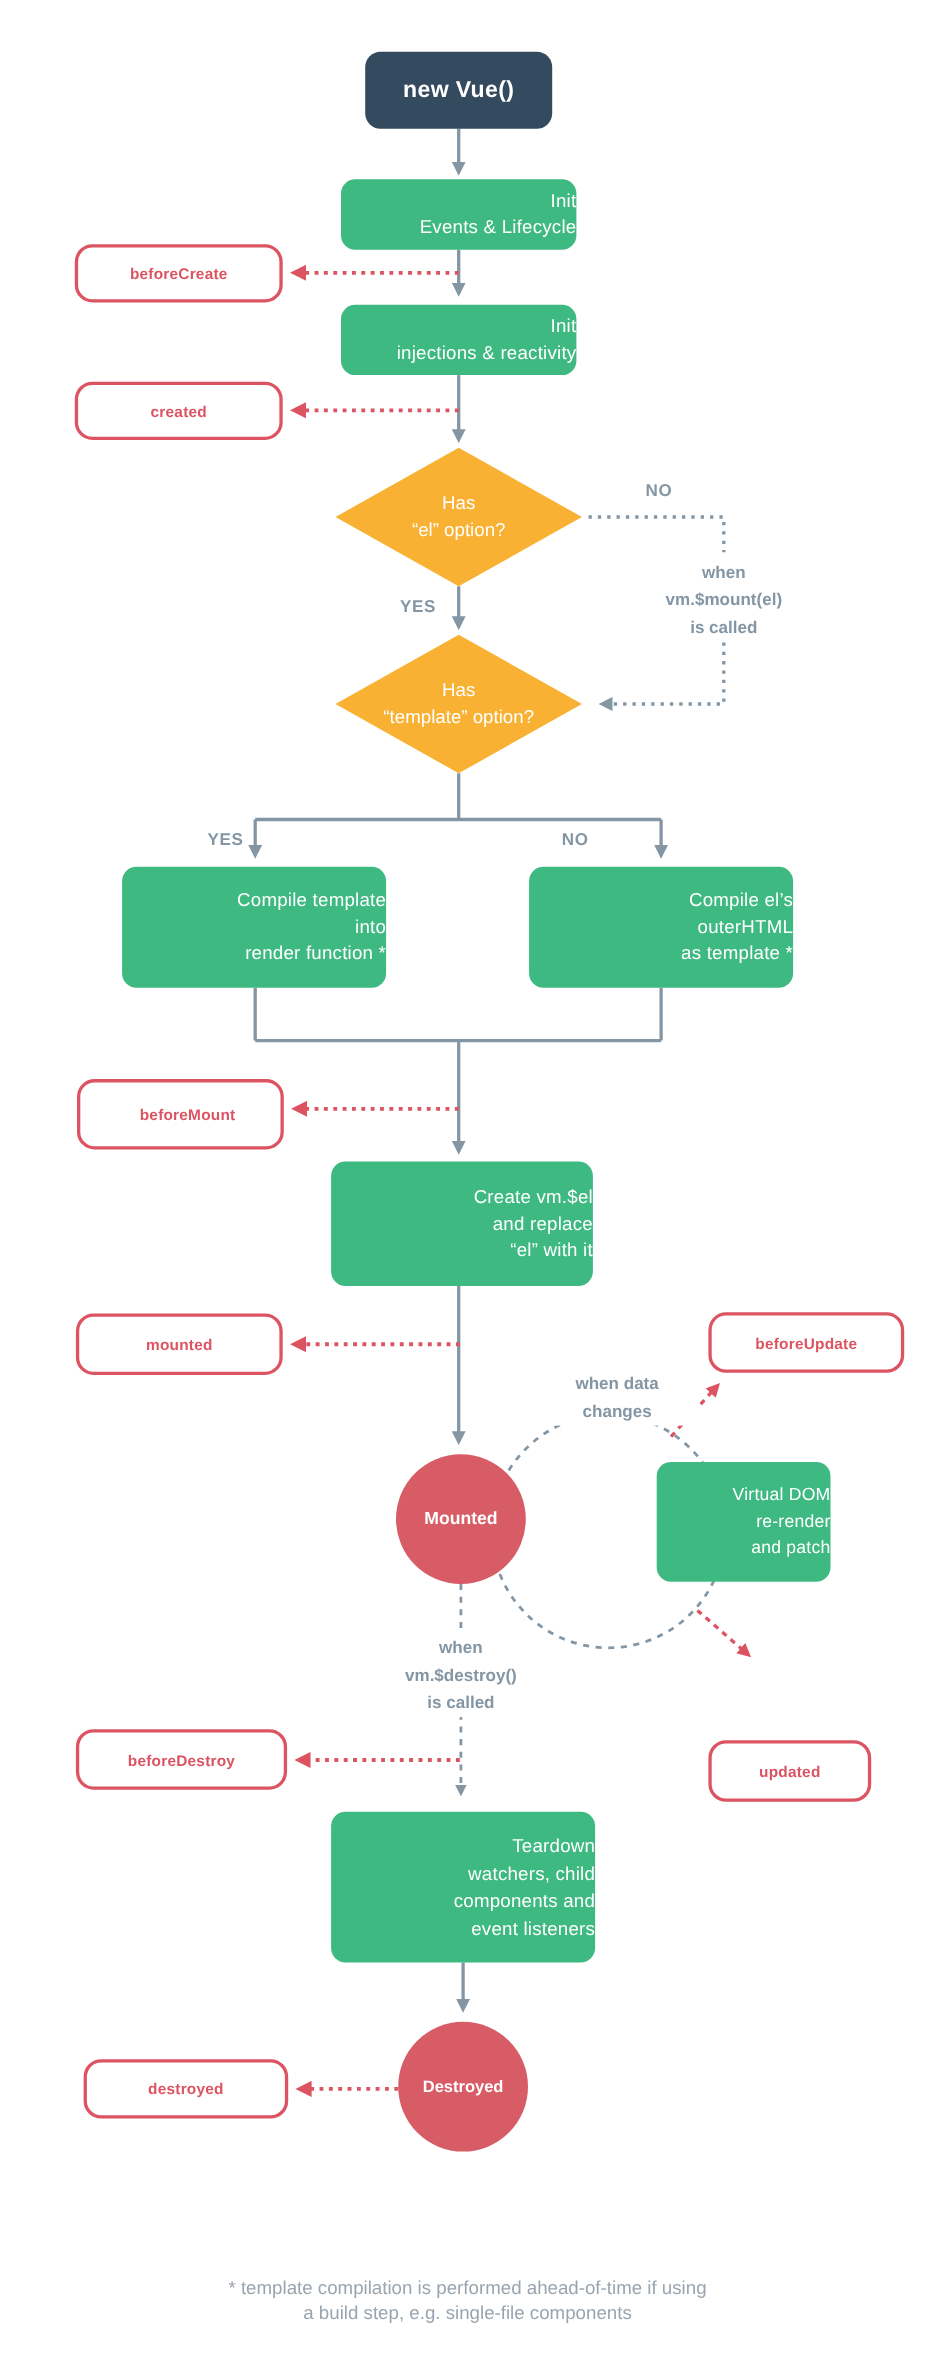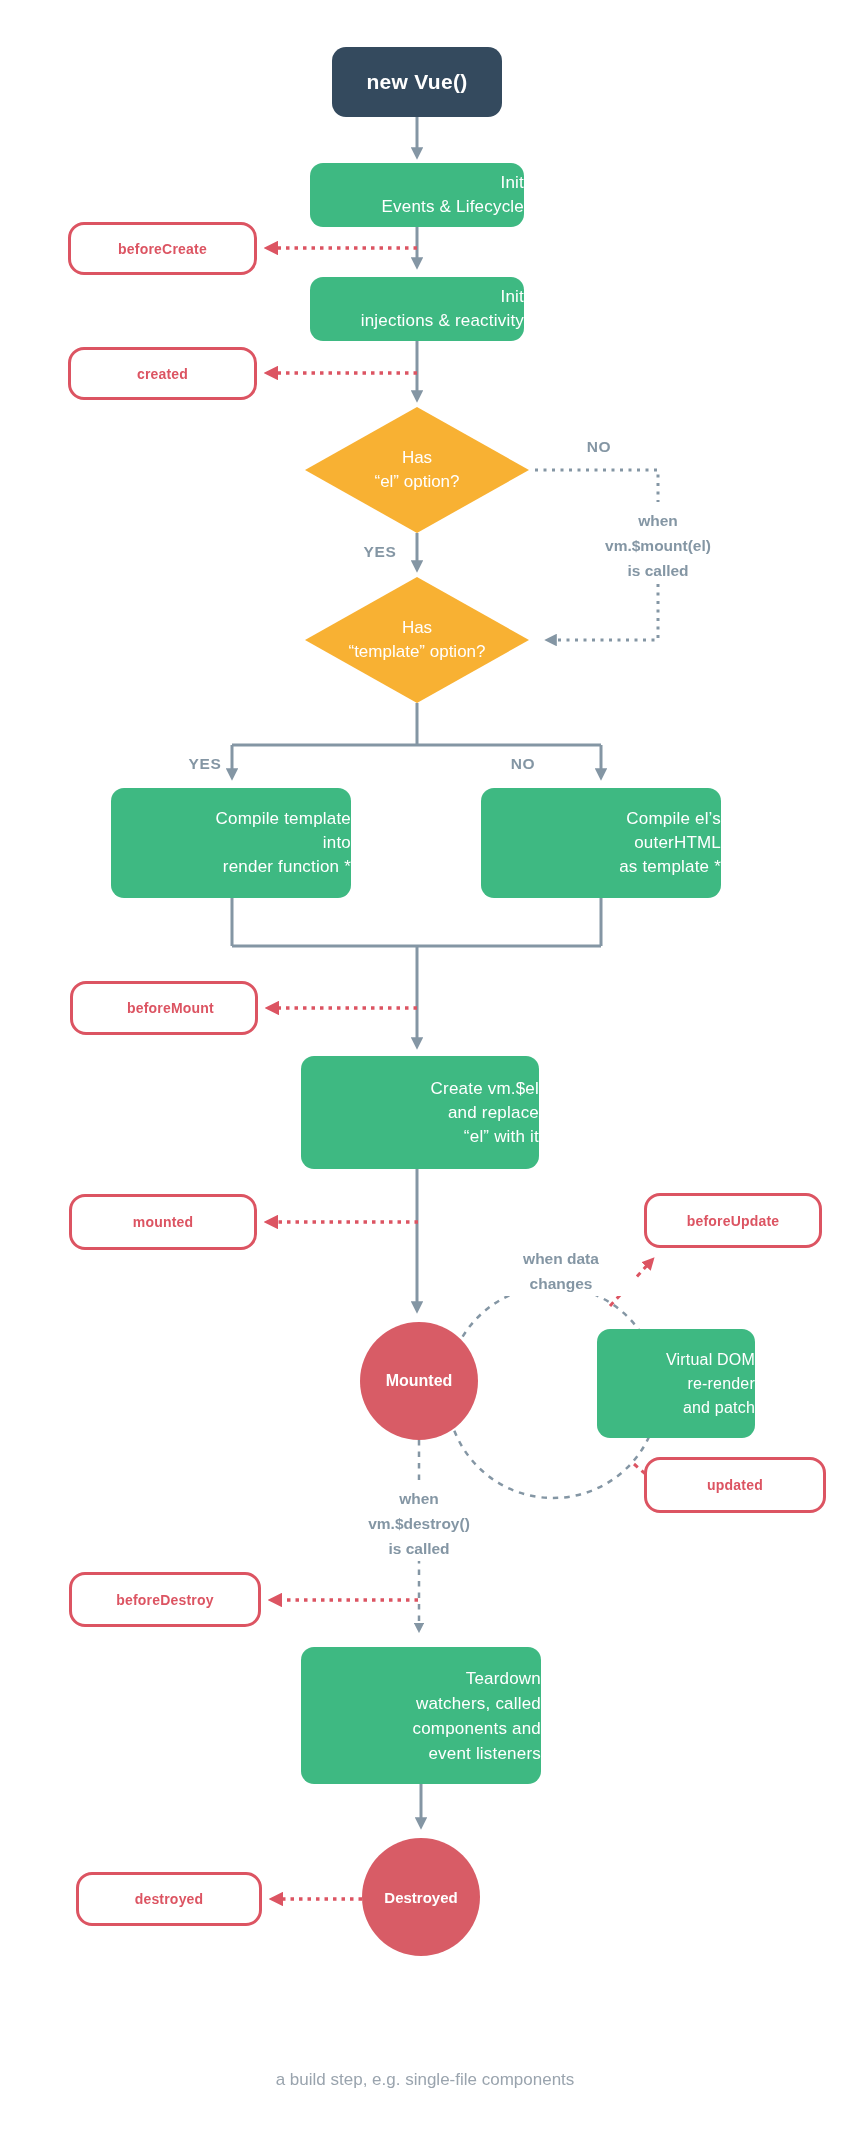--- a/index.html
+++ b/index.html
@@ -129,21 +129,21 @@
       <div>into</div>
       <div>render function *</div>
     </div>
 
   <div class="abs step" style="left:481px;top:788px;width:240px;height:110px;">
       <div>Compile el’s</div>
       <div>outerHTML</div>
       <div>as template *</div>
     </div>
 
-  <div class="abs hook" style="left:70px;top:981px;width:188px;height:54px;padding-left:13px;">beforeMount</div>
+  <div class="abs hook" style="left:70px;top:981px;width:188px;height:64px;padding-left:13px;">beforeMount</div>
 
   <div class="abs step" style="left:301px;top:1056px;width:238px;height:113px;">
       <div>Create vm.$el</div>
       <div>and replace</div>
       <div>“el” with it</div>
     </div>
 
   <div class="abs hook" style="left:69px;top:1194px;width:188px;height:56px;">mounted</div>
 
   <div class="abs hook" style="left:644px;top:1193px;width:178px;height:55px;">beforeUpdate</div>
@@ -154,38 +154,39 @@
     </div>
 
   <div class="abs state" style="left:360px;top:1322px;width:118px;height:118px;">Mounted</div>
 
   <div class="abs step" style="left:597px;top:1329px;width:158px;height:109px;font-size:16px;">
       <div>Virtual DOM</div>
       <div>re-render</div>
       <div>and patch</div>
     </div>
 
-  <div class="abs hook" style="left:644px;top:1457px;width:182px;height:56px;">updated</div>
+  <div class="abs hook" style="left:644px;top:1582px;width:148px;height:56px;">updated</div>
 
   <div class="abs note" style="left:344px;top:1486px;width:150px;">
       <div>when</div>
       <div>vm.$destroy()</div>
       <div>is called</div>
     </div>
 
   <div class="abs hook" style="left:69px;top:1572px;width:192px;height:55px;">beforeDestroy</div>
 
   <div class="abs step" style="left:301px;top:1647px;width:240px;height:137px;line-height:25px;">
       <div>Teardown</div>
-      <div>watchers, called</div>
+      <div>watchers, child</div>
       <div>components and</div>
       <div>event listeners</div>
     </div>
 
   <div class="abs state" style="left:362px;top:1838px;width:118px;height:118px;font-size:15px;">Destroyed</div>
 
   <div class="abs hook" style="left:76px;top:1872px;width:186px;height:54px;">destroyed</div>
 
   <div class="abs footnote" style="left:0;top:2068px;width:850px;">
+      <div>* template compilation is performed ahead-of-time if using</div>
       <div>a build step, e.g. single-file components</div>
     </div>
 
 </div>
 
 </body></html>

